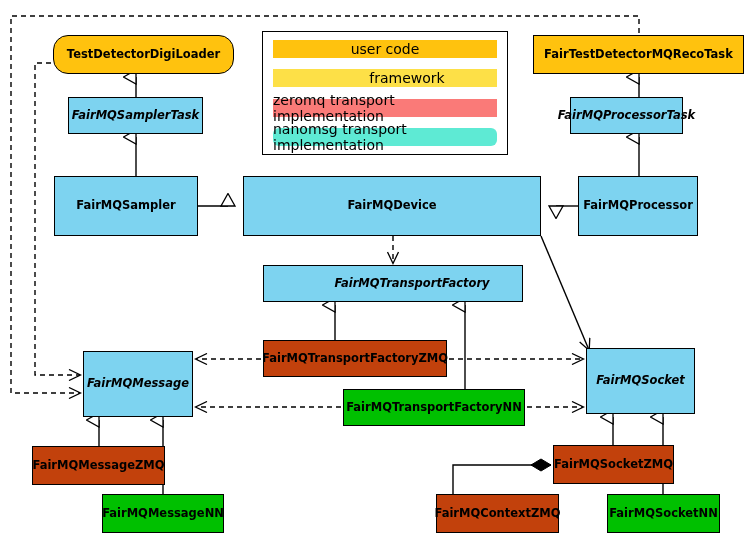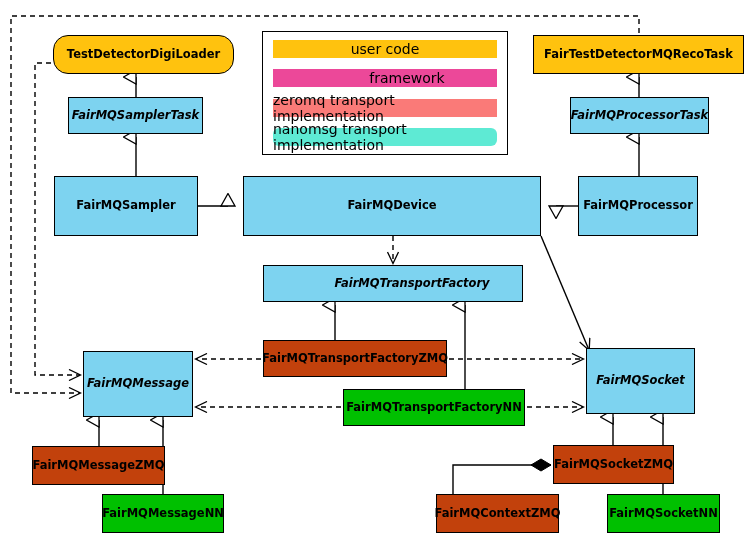--- a/index.html
+++ b/index.html
@@ -17,21 +17,21 @@
   .node.nn{background:#00C000;}
   .node.abstract{font-style:italic;}
 
   
   #legend{position:absolute;left:262px;top:31px;width:246px;height:124px;
           background:#ffffff;border:1.6px solid #000;box-sizing:border-box;
           padding:8px 10px;display:flex;flex-direction:column;justify-content:space-between;}
   .lg-row{height:18px;display:flex;align-items:center;justify-content:center;
           font-size:14px;color:#000;font-weight:normal;}
   .lg-user{background:#FFC20E;}
-  .lg-fw{background:#ec4899;padding-left:44px;}
+  .lg-fw{background:#fde047;padding-left:44px;}
   .lg-zmq{background:#FA7A78;}
   .lg-nn{background:#5eead4;border-radius:6px;}
 </style>
 </head>
 <body>
 
 <div id="stage">
 
   <svg id="edges" viewBox="0 0 748 549" xmlns="http://www.w3.org/2000/svg">
     <defs>
@@ -102,21 +102,21 @@
   <div class="node user" style="left:53px;top:35px;width:181px;height:39px;border-radius:15px;">TestDetectorDigiLoader</div>
 
   <div class="node fw abstract" style="left:68px;top:97px;width:135px;height:37px;">FairMQSamplerTask</div>
 
   <div class="node fw" style="left:54px;top:176px;width:144px;height:60px;">FairMQSampler</div>
 
   <div class="node fw" style="left:243px;top:176px;width:298px;height:60px;">FairMQDevice</div>
 
   <div class="node fw" style="left:578px;top:176px;width:120px;height:60px;">FairMQProcessor</div>
 
-  <div class="node fw abstract" style="left:570px;top:97px;width:139px;height:37px;">FairMQProcessorTask</div>
+  <div class="node fw abstract" style="left:570px;top:97px;width:113px;height:37px;">FairMQProcessorTask</div>
 
   <div class="node user" style="left:533px;top:35px;width:211px;height:39px;">FairTestDetectorMQRecoTask</div>
 
   <div class="node fw abstract" style="left:263px;top:265px;width:260px;height:37px;padding-left:42px;">FairMQTransportFactory</div>
 
   <div class="node zmq" style="left:263px;top:340px;width:184px;height:37px;">FairMQTransportFactoryZMQ</div>
 
   <div class="node nn" style="left:343px;top:389px;width:182px;height:37px;">FairMQTransportFactoryNN</div>
 
   <div class="node fw abstract" style="left:83px;top:351px;width:110px;height:66px;">FairMQMessage</div>

